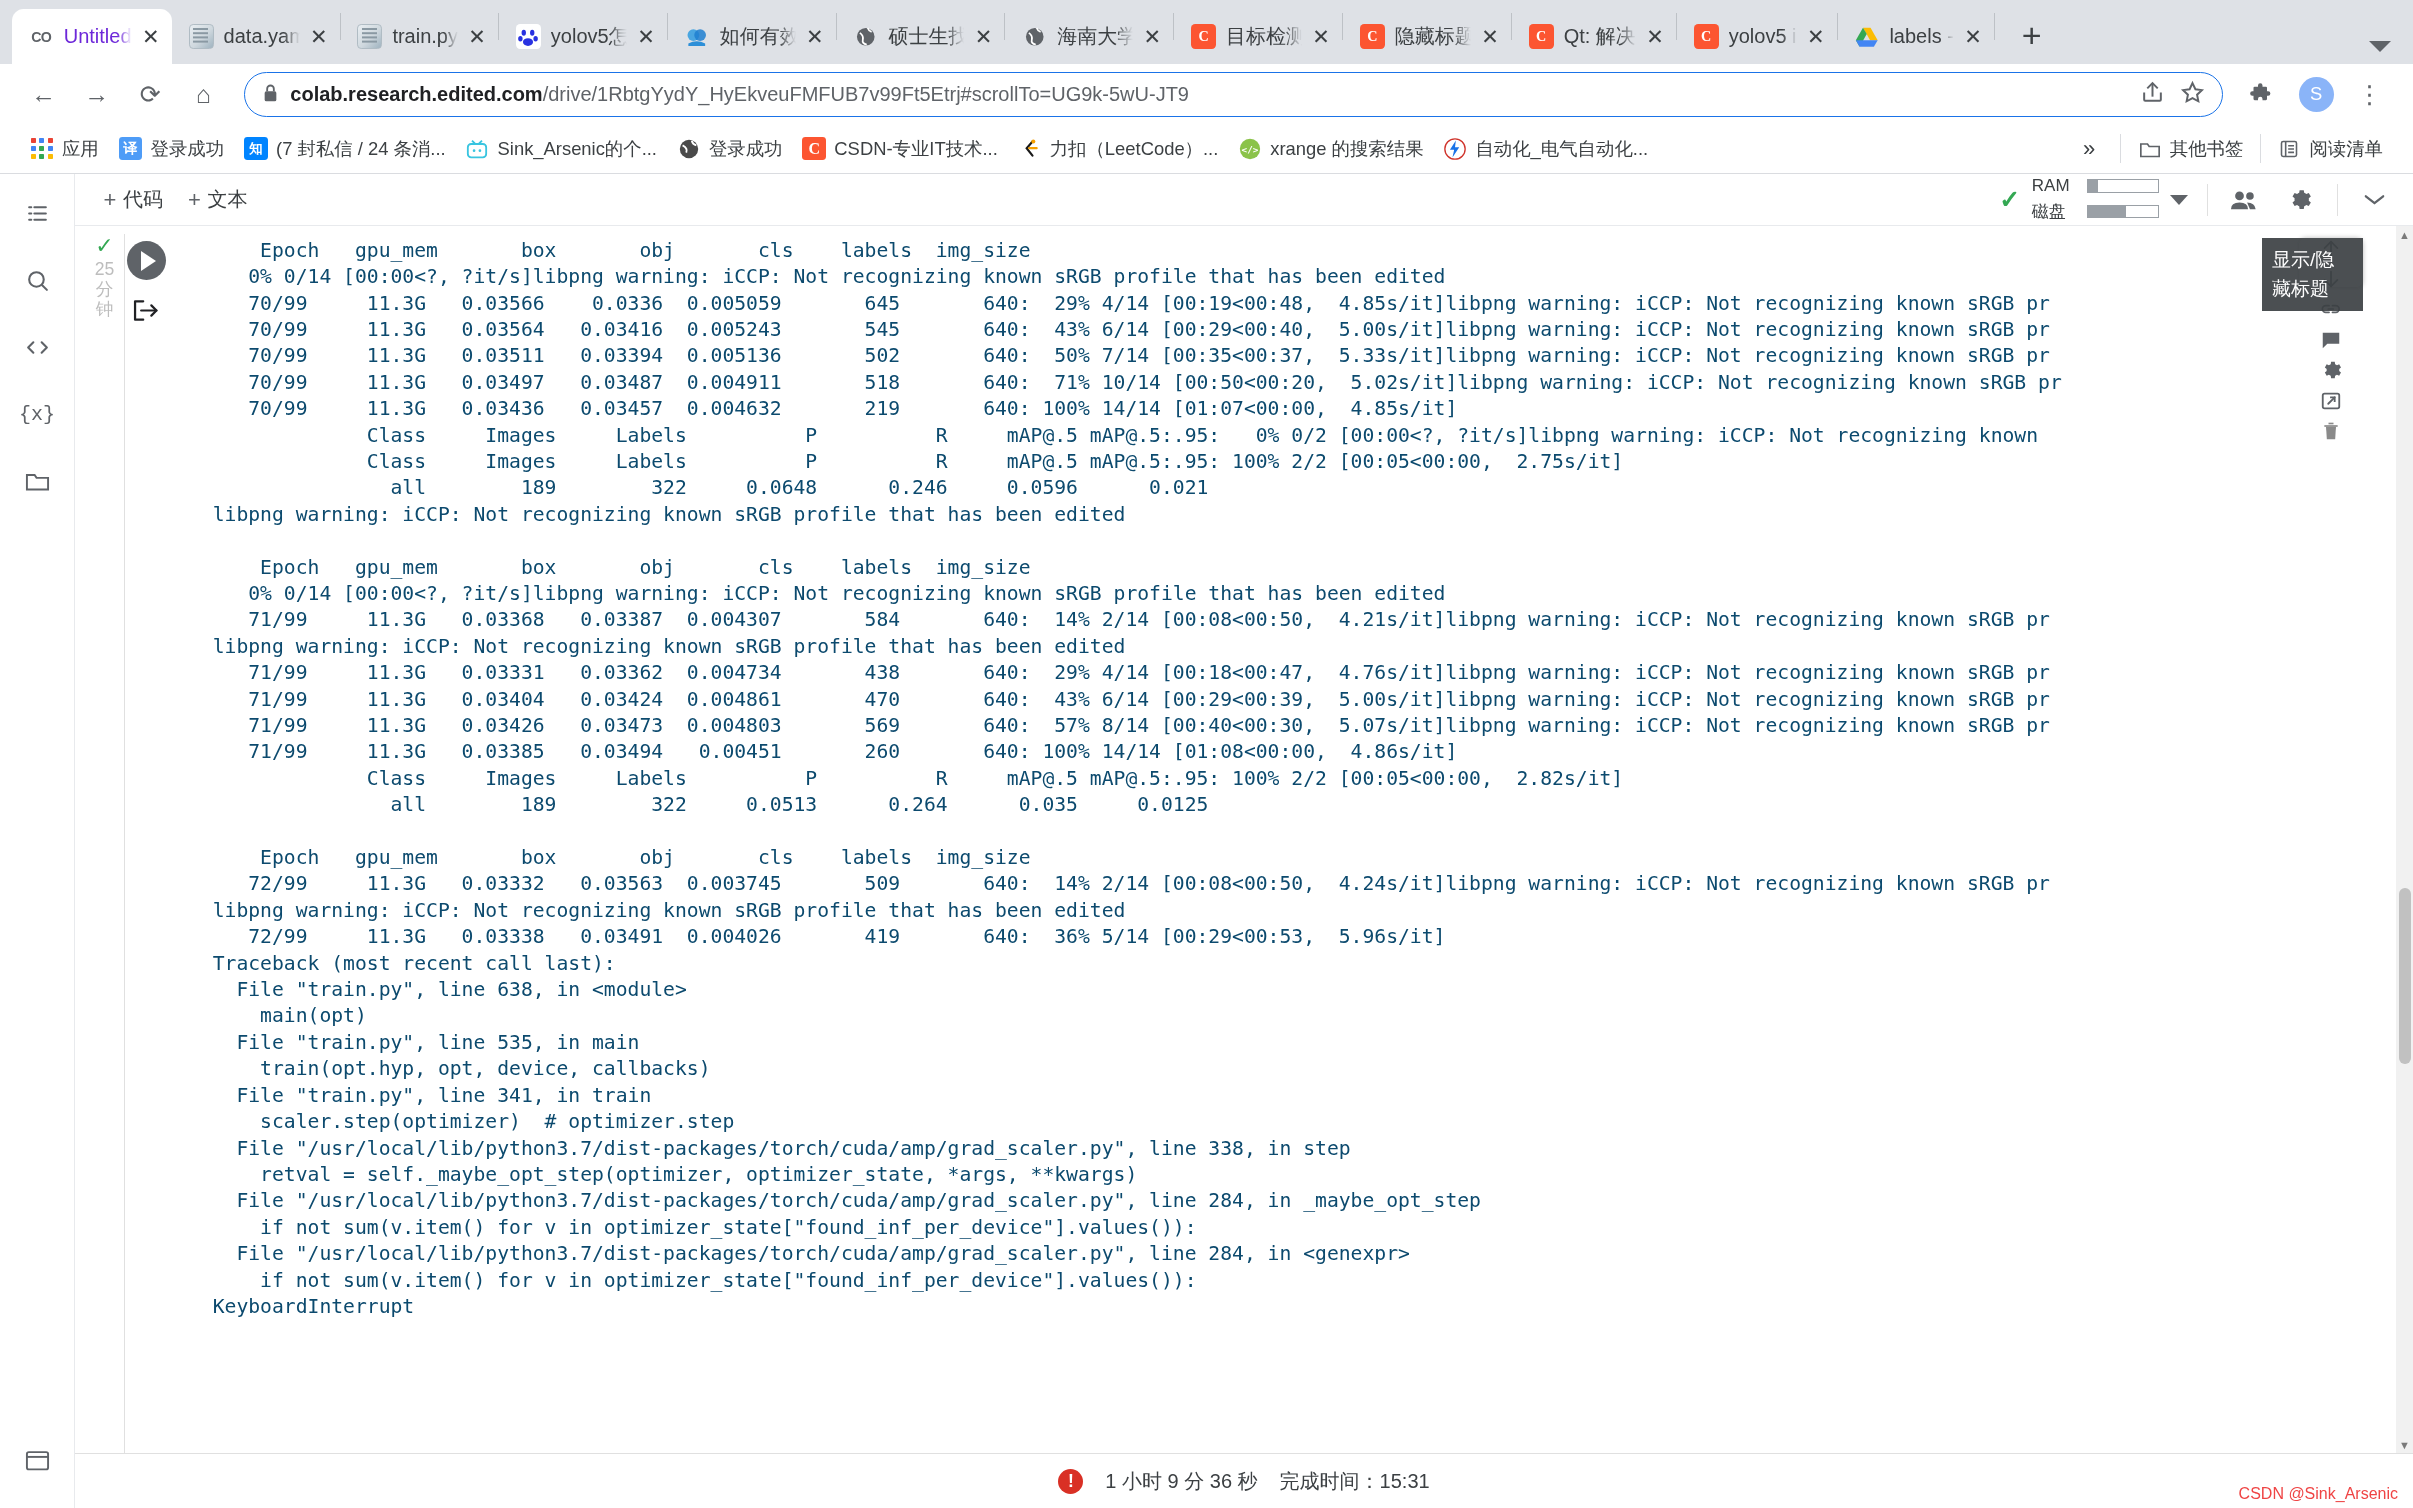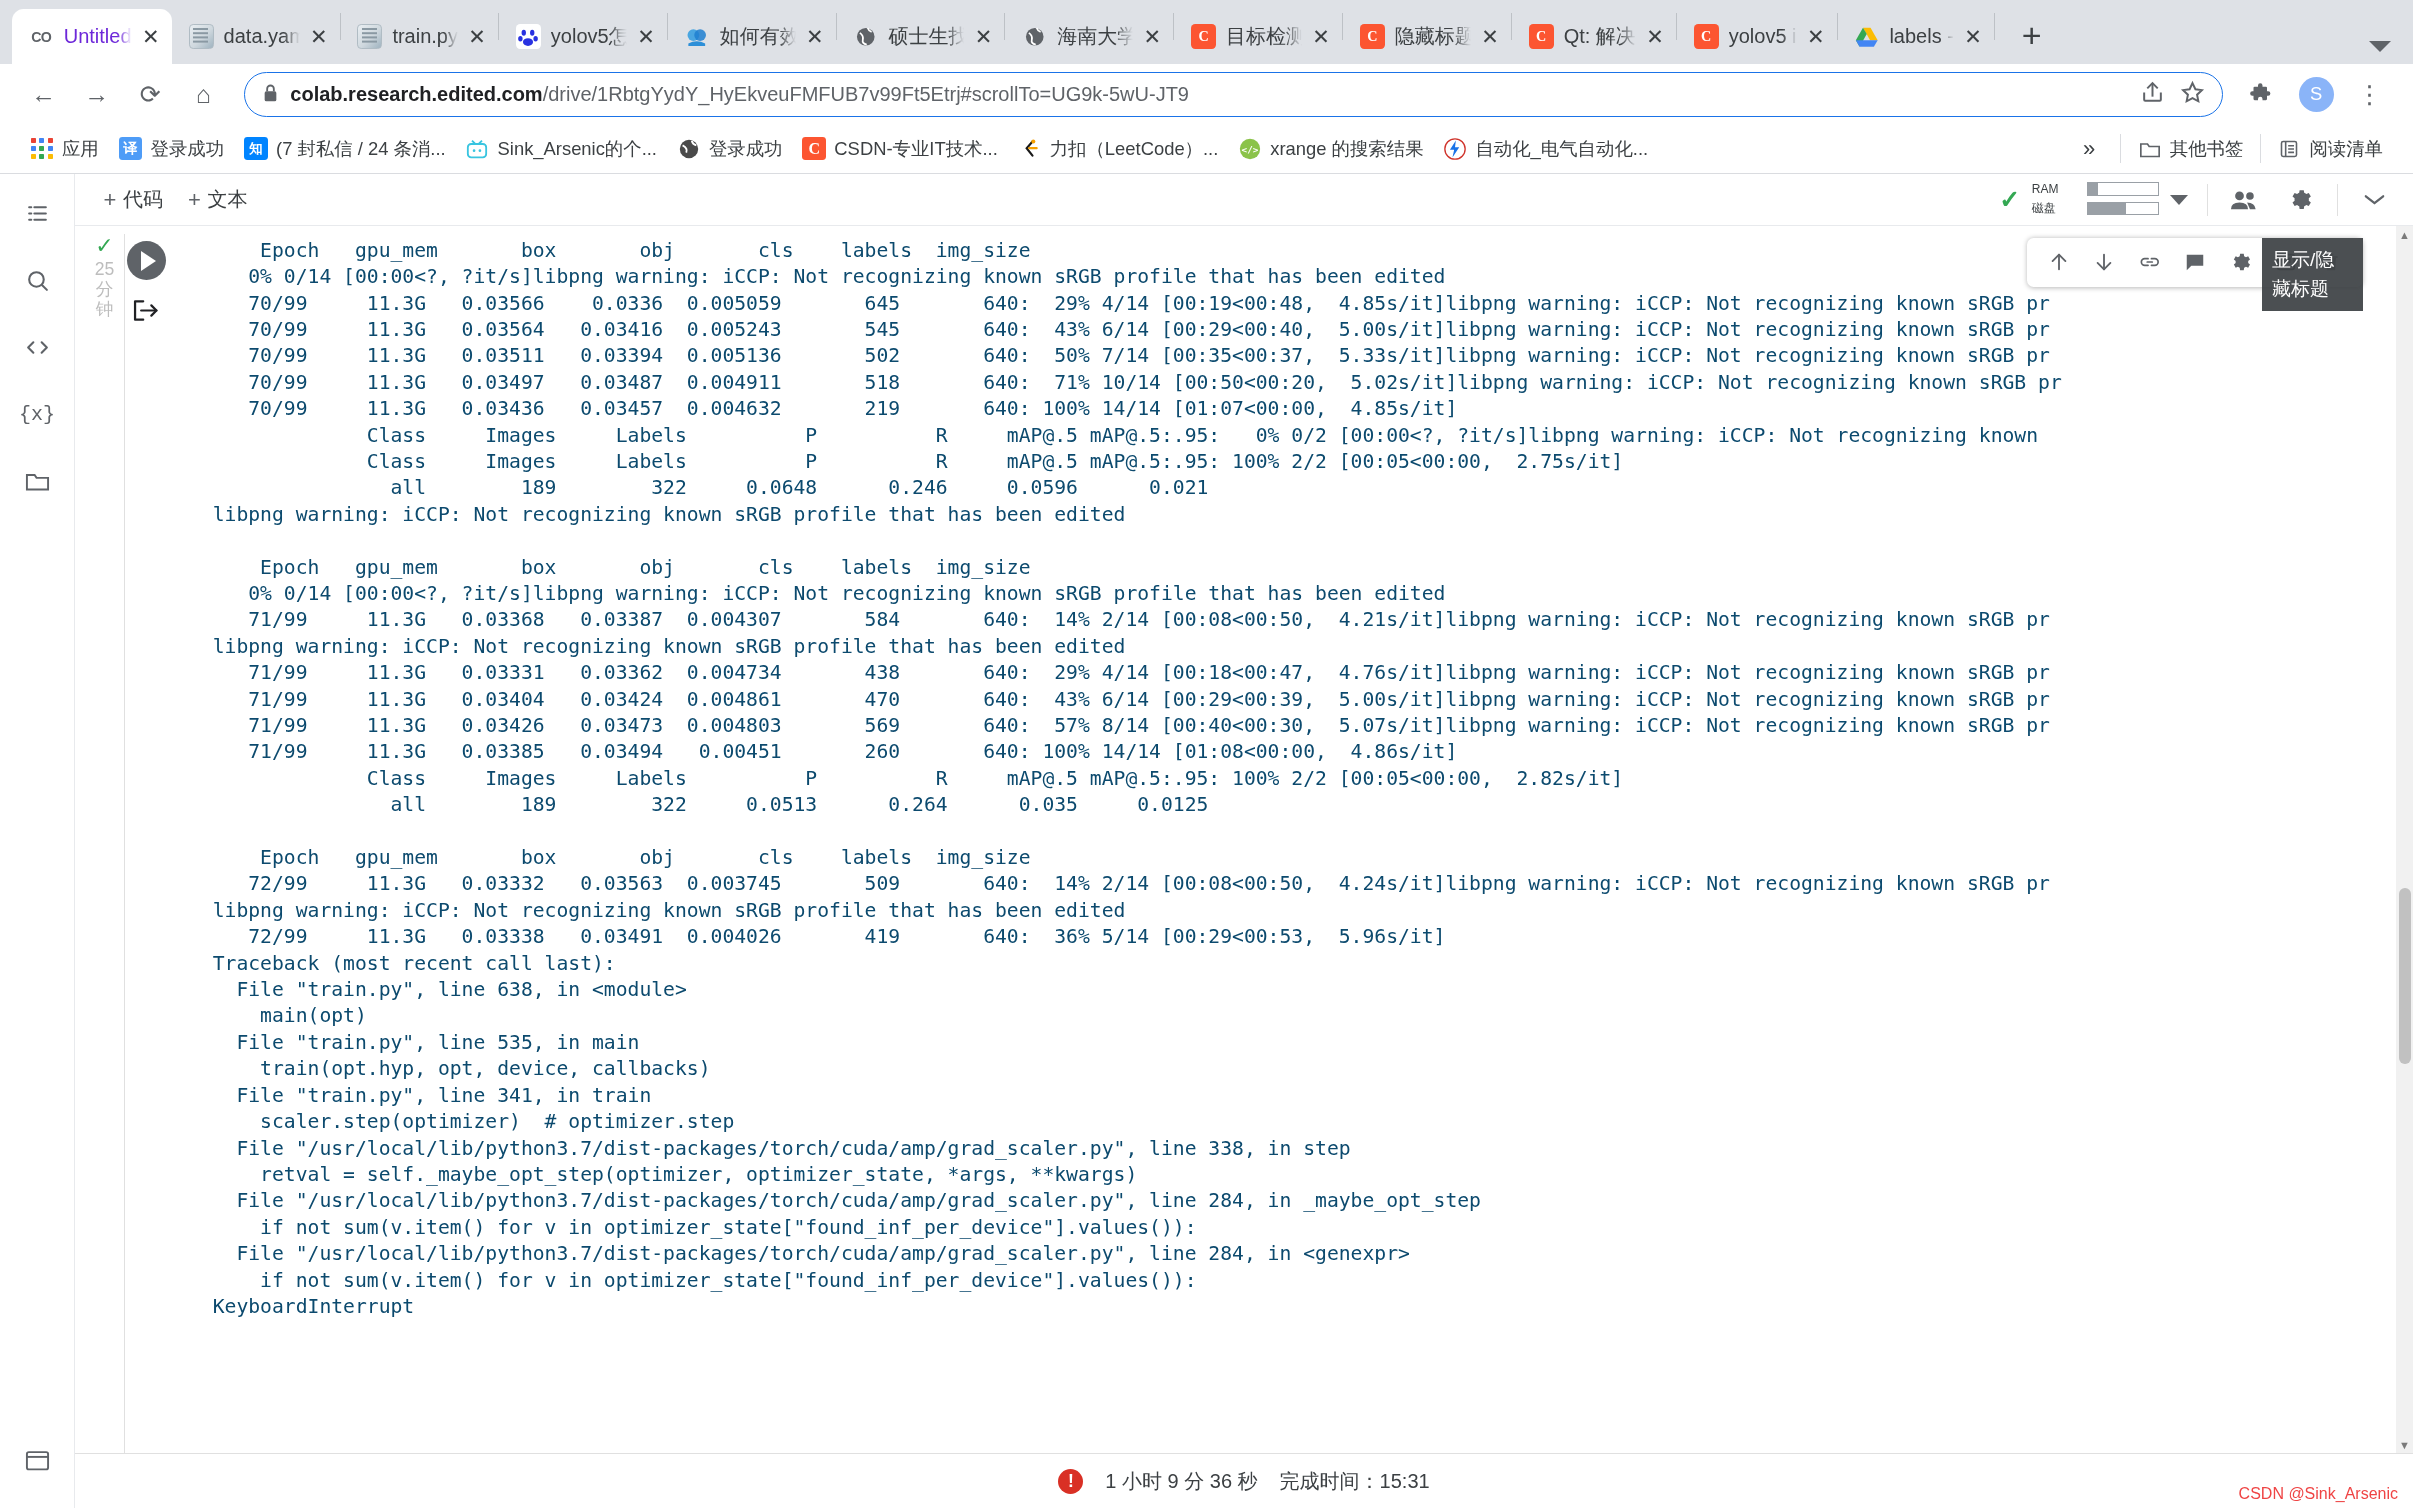--- a/index.html
+++ b/index.html
@@ -185,21 +185,21 @@
     flex: 0 0 52px;
     background:#fff;
   }
   .ct-btn { font-size: 20px; color:#3c4043; display:flex;align-items:center;gap:6.7px; }
   .ct-plus { font-size:22px; color:#5f6368; font-weight:400; }
   .ct-right { margin-left:auto; display:flex; align-items:center; gap:18.4px; }
   .resource-box { display:flex; align-items:center; gap:11.7px; }
   .check-green { color:#34a853; font-size:25px; font-weight:bold; }
   .res-rows { display:flex; flex-direction:column; gap:4.2px; }
   .res-row { display:flex; align-items:center; gap:10px; }
-  .res-label { font-size:12px; color:#3c4043; width:45px; }
+  .res-label { font-size:17px; color:#3c4043; width:45px; }
   .res-bar { width: 72px; height: 13.4px; border:0.8px solid #9aa0a6; background:#fff; position:relative; }
   .res-bar i { position:absolute;left:0;top:0;bottom:0;background:#9aa0a6;display:block; }
   .tri-down { width:0;height:0;border-left:9.2px solid transparent;border-right:9.2px solid transparent;border-top:10px solid #5f6368; }
   .tb-sep { width:0.8px;height:32px;background:#e0e0e0; }
   .tb-ico { color:#5f6368; font-size:23.5px; display:flex;align-items:center;justify-content:center;width:37px;height:37px; }
 
   
   .nb-body { flex:1 1 auto; display:flex; min-height:0; position:relative; background:#fff; }
 
   .cell-gutter {
@@ -249,20 +249,21 @@
   
   .cell-toolbar {
     position:absolute; right: 50px; top: 11.7px;
     height: 49px;
     background:#fff;
     border-radius: 6.7px;
     box-shadow: 0 0.8px 5px rgba(0,0,0,.28);
     display:flex; align-items:center; gap: 8.4px;
     padding: 0 13.4px;
     z-index: 5;
+    flex-direction: column;
   }
   .cell-toolbar .cti { width:37px;height:37px;display:flex;align-items:center;justify-content:center;color:#5f6368;font-size:22px; }
   .tooltip-dark {
     position:absolute; right: 0px; top: 0px;
     background: rgba(60,64,67,0.92);
     color:#fff;
     font-size: 19px;
     line-height: 28.5px;
     padding: 8.4px 10px;
     width: 101px;

